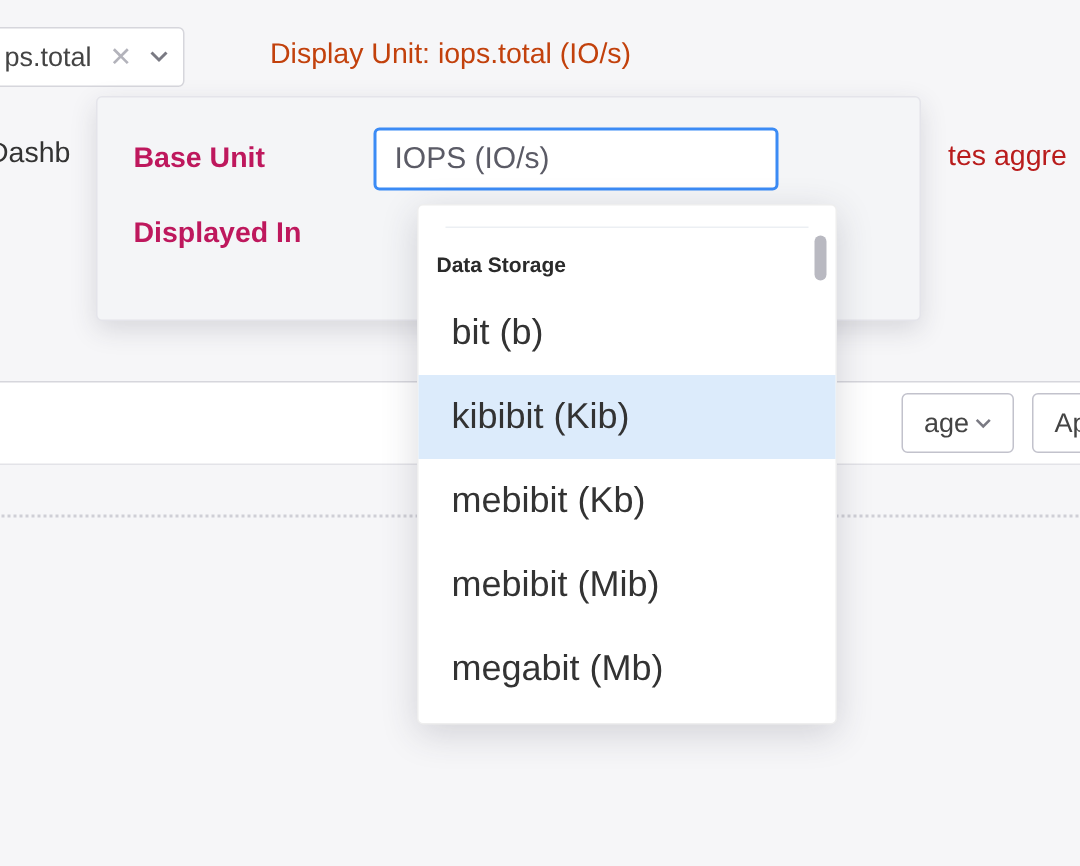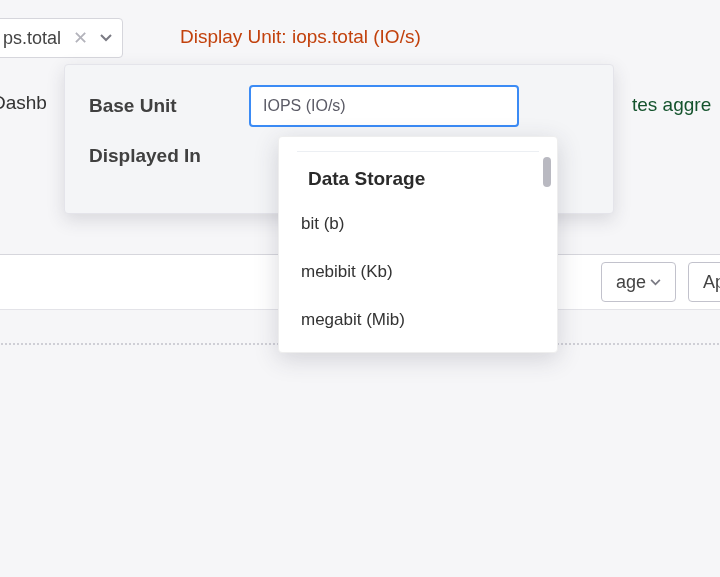--- a/index.html
+++ b/index.html
@@ -63,21 +63,21 @@
       position: absolute;
       left: -8px;
       top: 92px;
       color: #333;
       font-size: 19px;
     }
     .bg-right-text {
       position: absolute;
       left: 632px;
       top: 94px;
-      color: #14532d;
+      color: #b91c1c;
       font-size: 19px;
       white-space: nowrap;
     }
 
     
     .toolbar-strip {
       position: absolute;
       left: -10px;
       top: 254px;
       right: -10px;
@@ -136,33 +136,33 @@
 
     .panel-row {
       display: flex;
       align-items: center;
       margin-bottom: 18px;
     }
     .panel-label {
       flex: 0 0 160px;
       font-weight: 700;
       font-size: 19px;
-      color: #404040;
+      color: #be185d;
     }
     .panel-input-wrap {
       flex: 1;
     }
     .panel-input {
       width: 270px;
       height: 42px;
       border: 2px solid #3b8bf5;
       border-radius: 4px;
       background: #fff;
       padding: 0 12px;
-      font-size: 16px;
+      font-size: 20px;
       color: #5b5b66;
       outline: none;
     }
     .panel-input::placeholder {
       color: #5b5b66;
     }
 
     
     .dropdown {
       position: absolute;
@@ -178,26 +178,26 @@
     }
     .dropdown-inner {
       padding: 12px 0 0 0;
     }
     .dropdown-divider {
       border-top: 1px solid #eceff3;
       margin: 2px 18px 6px 18px;
     }
     .dropdown-header {
       font-weight: 700;
-      font-size: 19px;
+      font-size: 14px;
       color: #2a2a2a;
-      padding: 10px 29px;
+      padding: 10px 12px;
     }
     .dropdown-item {
-      font-size: 17px;
+      font-size: 24px;
       color: #333;
       padding: 14px 22px;
       cursor: pointer;
     }
     .dropdown-item.highlighted {
       background: #dcebfb;
     }
     .dropdown-scroll-thumb {
       position: absolute;
       right: 6px;
@@ -259,18 +259,20 @@
     <div class="panel-input-wrap"></div>
   </div>
 </div>
 
 <div class="dropdown">
   <div class="dropdown-inner">
     <div class="dropdown-divider"></div>
     <div class="dropdown-header">Data Storage</div>
     <div id="dropdown-items">
         <div class="dropdown-item">bit (b)</div>
+        <div class="dropdown-item highlighted">kibibit (Kib)</div>
         <div class="dropdown-item">mebibit (Kb)</div>
-        <div class="dropdown-item">megabit (Mib)</div>
+        <div class="dropdown-item">mebibit (Mib)</div>
+        <div class="dropdown-item">megabit (Mb)</div>
       </div>
   </div>
   <div class="dropdown-scroll-thumb"></div>
 </div>
 
 </body></html>

